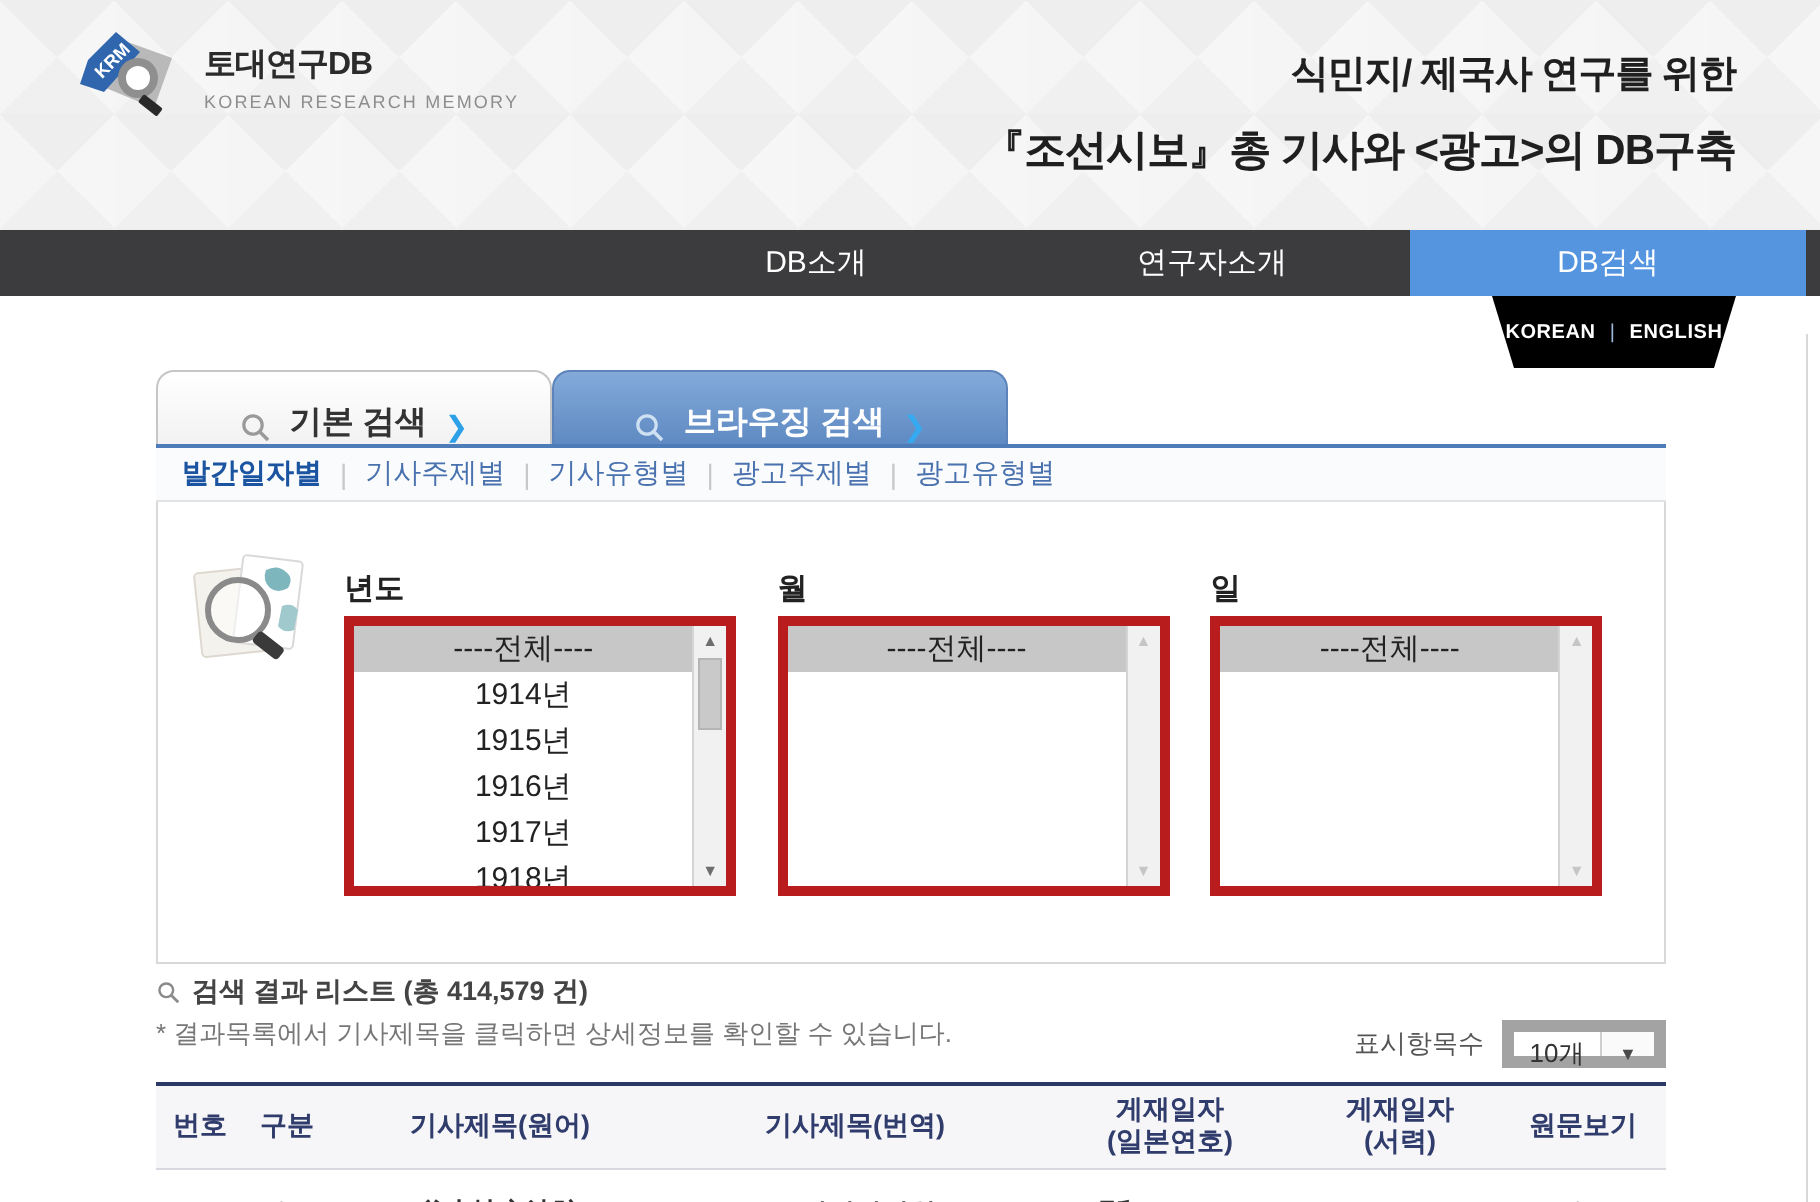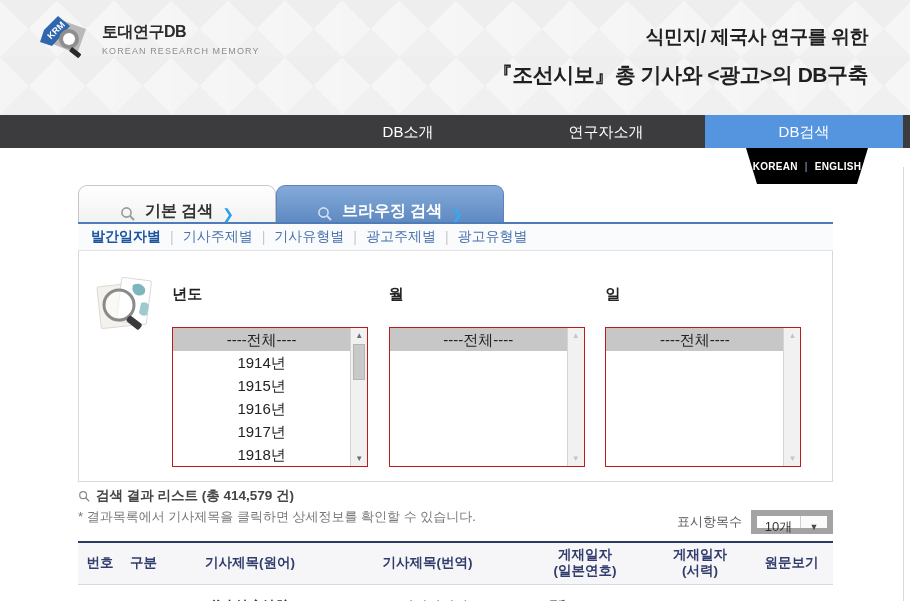--- a/index.html
+++ b/index.html
@@ -53,21 +53,21 @@
   .subnav .sn-item { color:#4a72ae; cursor:pointer; padding:0 9px; }
   .subnav .sn-item.active { color:#1b55a2; font-weight:bold; padding-left:0; }
   .subnav .sn-sep { color:#c8c8c8; }
 
   
   .browse-box { border:1px solid #d9d9d9; border-top:none; background:#fff; height:231px; }
   .browse-body { display:flex; padding:12px 10px 0 10px; }
   .browse-icon-wrap { width:84px; padding-top:10px; padding-left:4px; }
   .browse-col { width:219px; display:flex; flex-direction:column; align-items:flex-start; }
   .col-label { margin-top:22px; font-size:15px; font-weight:bold; color:#222; }
-  .listbox { margin-top:23px; width:196px; height:140px; border:1px solid #b91c1c; background:#fff;
+  .listbox { margin-top:4px; width:196px; height:140px; border:5px solid #b91c1c; background:#fff;
     position:relative; overflow:hidden; }
   .lb-items { position:absolute; left:0; top:0; right:17px; bottom:0; }
   .lb-item { height:23px; line-height:23px; text-align:center; font-size:15px; color:#222; cursor:pointer; }
   .lb-item.selected { background:#c7c7c7; }
   .lb-scroll { position:absolute; right:0; top:0; width:17px; height:100%; background:#f1f1f1;
     border-left:1px solid #d4d4d4; display:flex; flex-direction:column; align-items:center; }
   .lb-arrow { height:15px; width:100%; text-align:center; font-size:8px; line-height:15px;
     color:#6e6e6e; cursor:pointer; }
   .lb-arrow.disabled { color:#c6c6c6; }
   .lb-track { flex:1; width:100%; position:relative; }

